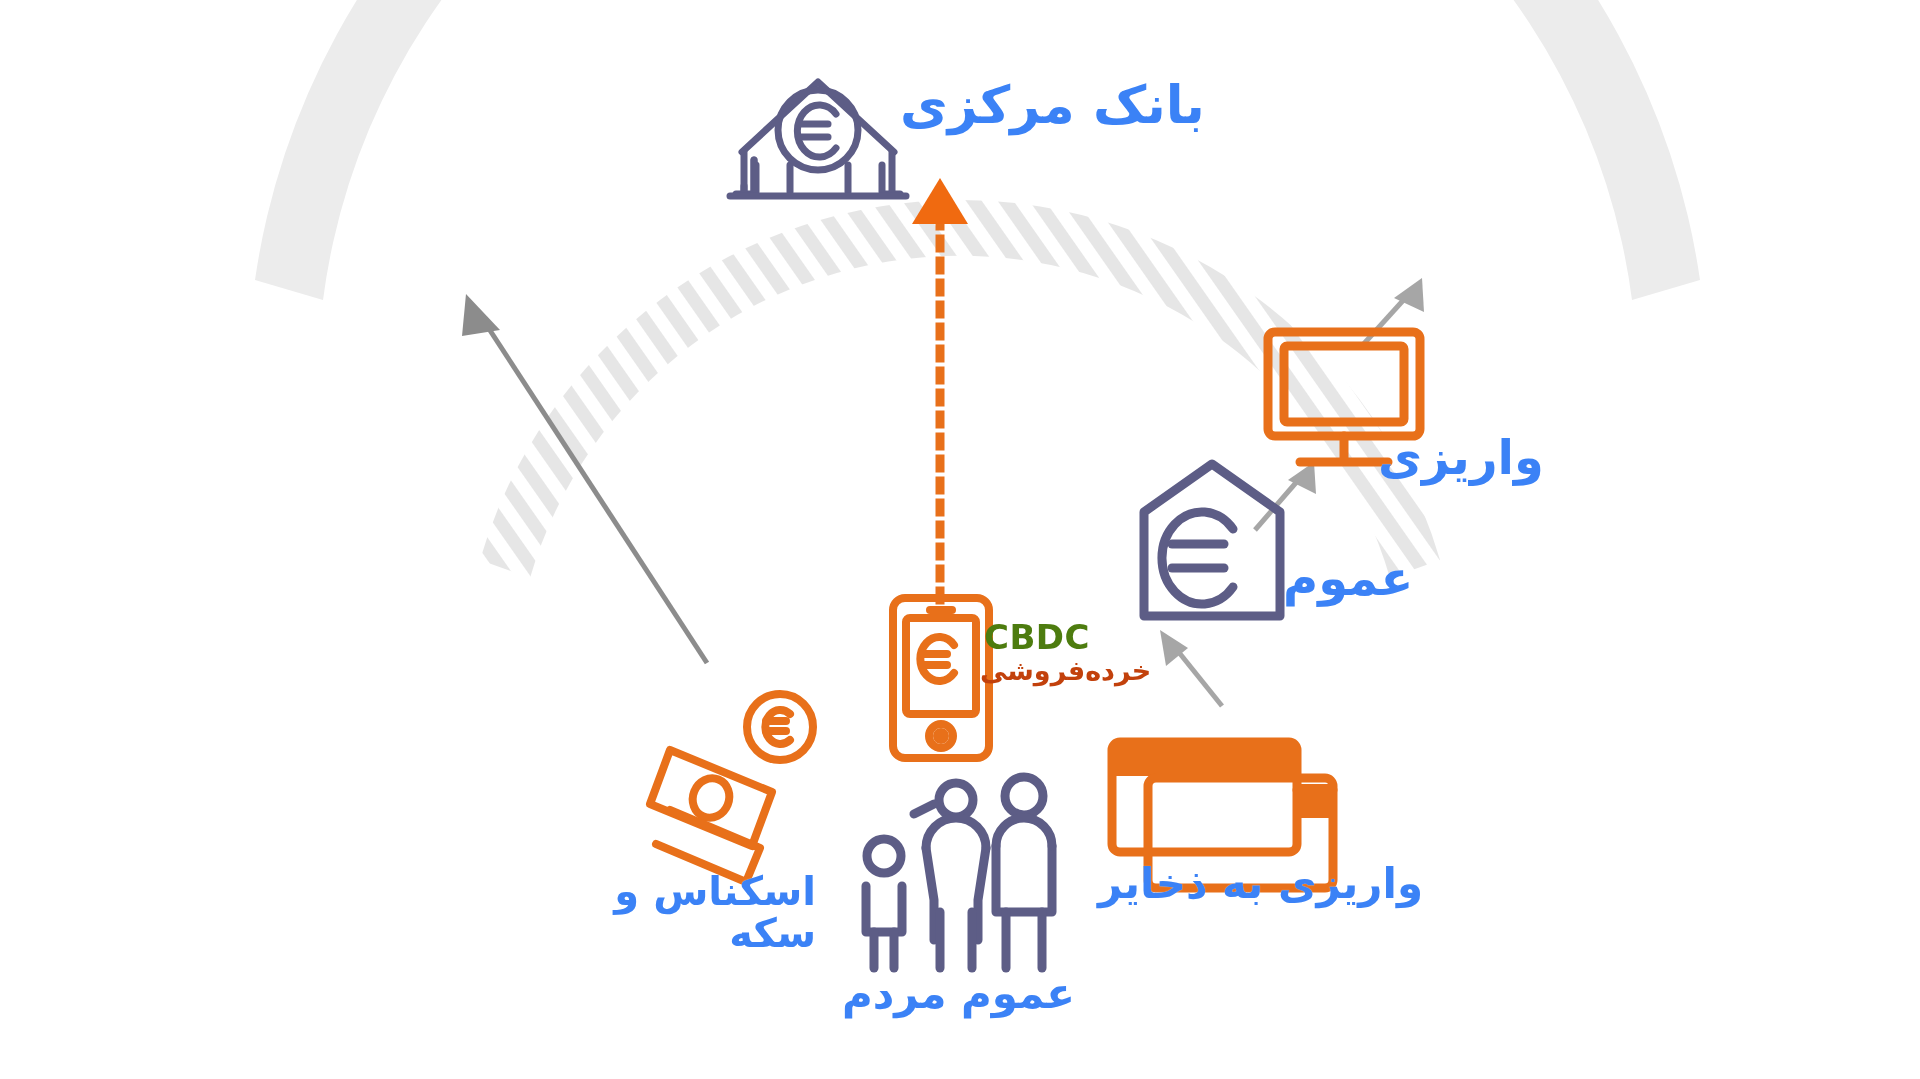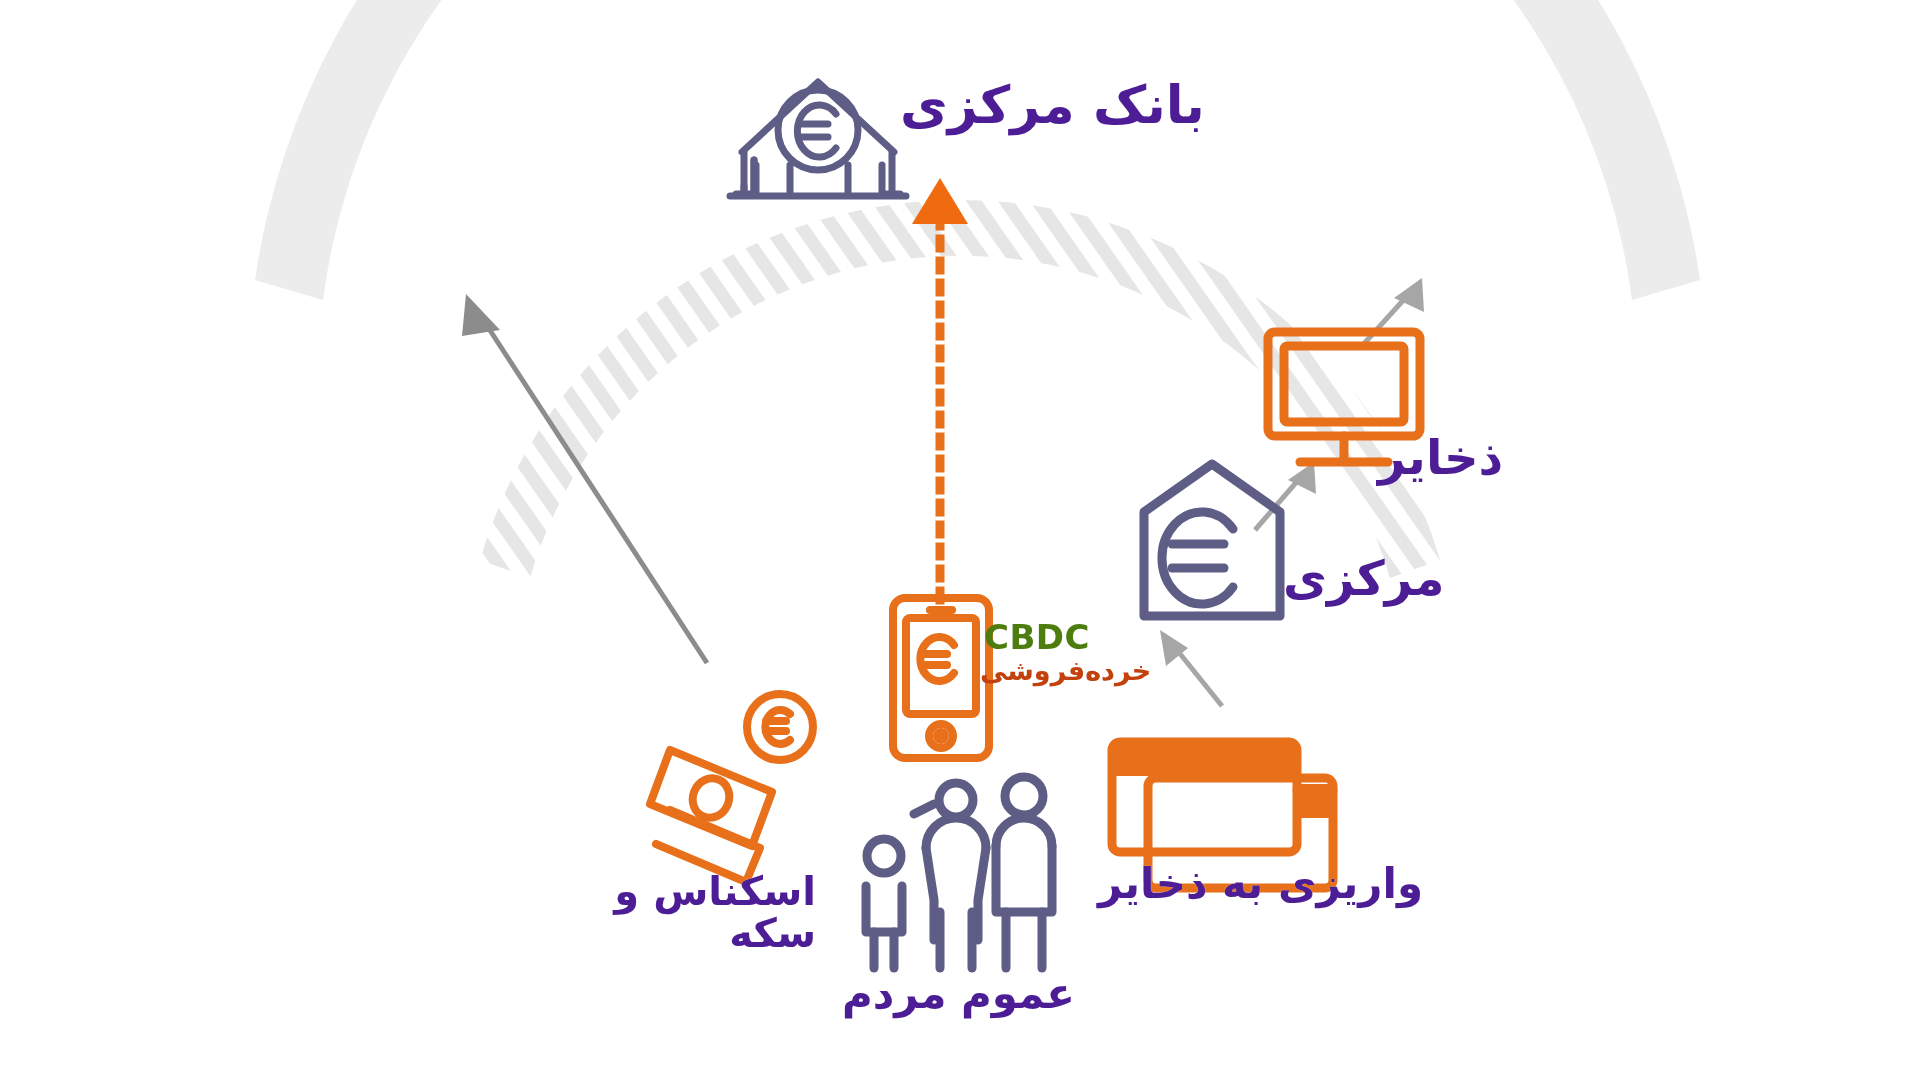--- a/index.html
+++ b/index.html
@@ -21,21 +21,21 @@
     height: 1079px;
   }
   #svgroot {
     position: absolute;
     left: 0; top: 0;
     width: 1920px;
     height: 1079px;
   }
   .lbl {
     position: absolute;
-    color: #4c1d95;
+    color: #3b82f6;
     font-weight: bold;
     direction: rtl;
     white-space: pre-line;
     line-height: 1.05;
     text-shadow: 0 0 1px rgba(255,255,255,0.7);
   }
   .lbl-central-bank { left: 900px; top: 78px; font-size: 52px; }
   .lbl-reserves     { left: 1378px; top: 432px; font-size: 48px; }
   .lbl-bank         { left: 1283px; top: 553px; font-size: 48px; }
   .lbl-cbdc-en {
@@ -210,23 +210,23 @@
       <rect x="1112" y="742" width="185" height="110" rx="8" fill="none"></rect>
       <rect x="1112" y="742" width="185" height="34" fill="#e8701a" stroke="none"></rect>
       <rect x="1148" y="778" width="185" height="110" rx="8"></rect>
       <path d="M 1297 790 L 1333 790"></path>
       <rect x="1297" y="784" width="36" height="34" fill="#e8701a" stroke="none"></rect>
     </g>
   </svg>
 
   <div class="lbl lbl-central-bank">بانک مرکزی</div>
 
-  <div class="lbl lbl-reserves">ذخایر</div>
-
-  <div class="lbl lbl-bank">مرکزی</div>
+  <div class="lbl lbl-reserves">واریزی</div>
+
+  <div class="lbl lbl-bank">عموم</div>
 
   <div class="lbl-cbdc-en">CBDC</div>
 
   <div class="lbl-cbdc-fa">خردەفروشی</div>
 
   <div class="lbl lbl-cash">اسکناس و
 سکه</div>
 
   <div class="lbl lbl-public">عموم مردم</div>
 

